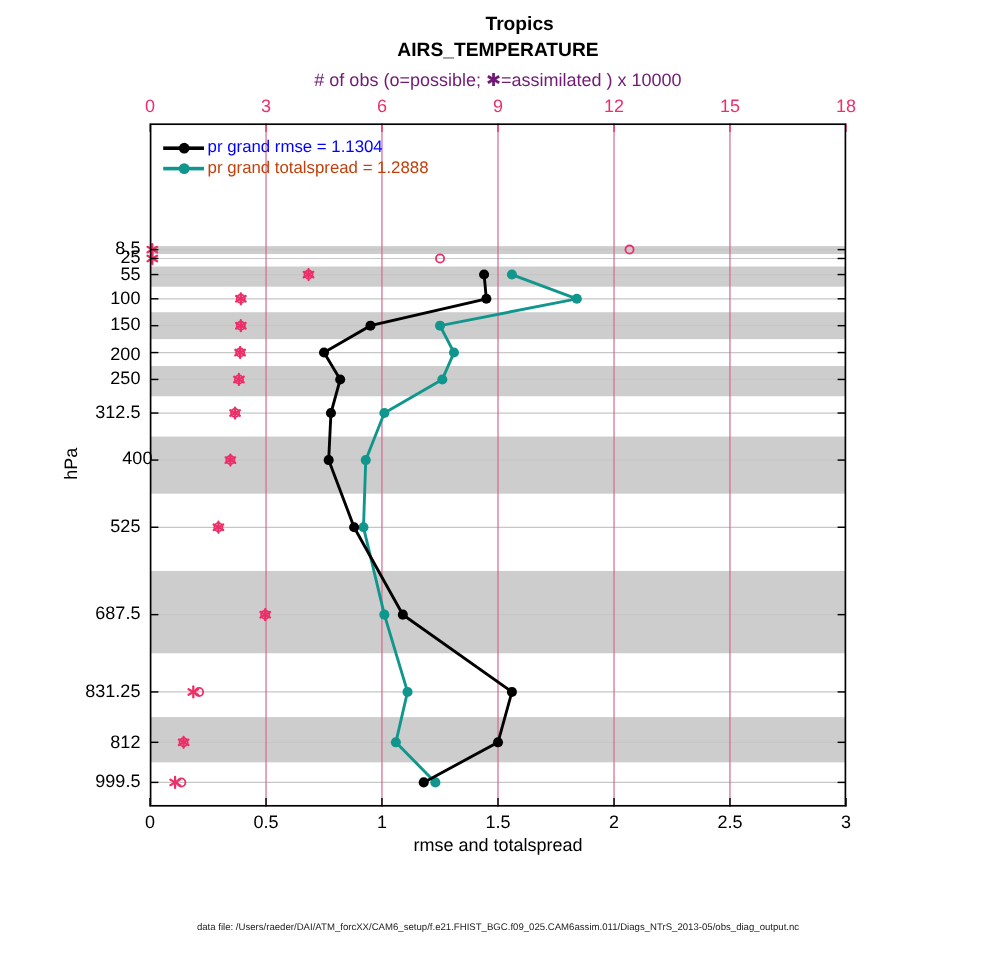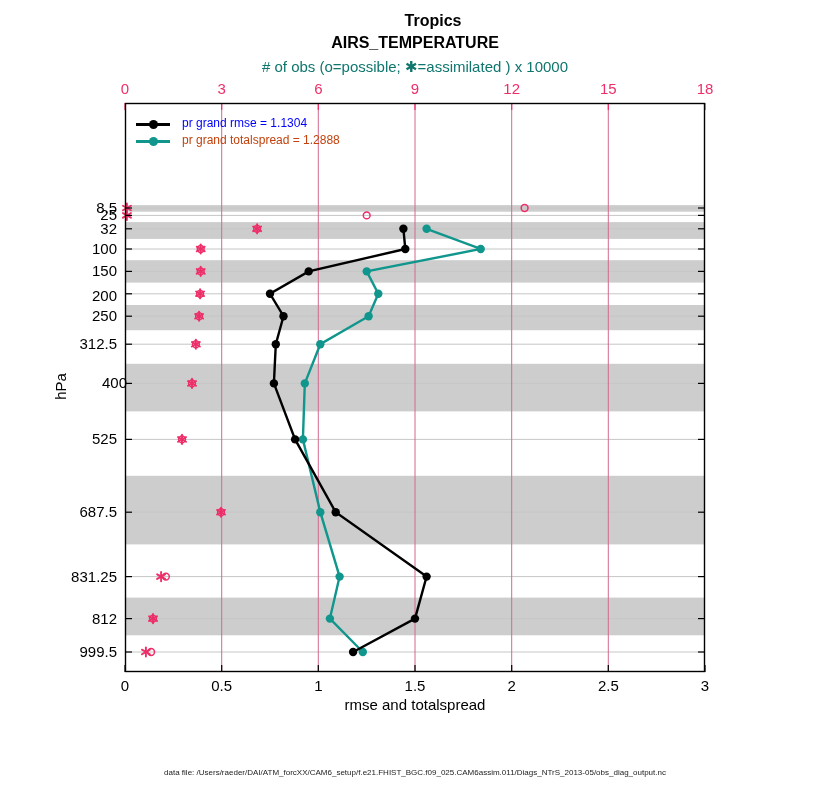--- a/index.html
+++ b/index.html
@@ -3,35 +3,35 @@
 <meta charset="utf-8">
 <style>
   html,body{margin:0;padding:0;background:#ffffff;}
   .fig{position:relative;width:830px;height:800px;background:#ffffff;
        font-family:"Liberation Sans","DejaVu Sans",sans-serif;overflow:hidden;}
   .title1,.title2{position:absolute;left:0;width:830px;text-align:center;
        font-weight:bold;font-size:16px;color:#000;}
   .title1{top:12px;padding-left:18px;}
   .title2{top:34px;}
   .obslabel{position:absolute;left:0;top:58px;width:830px;text-align:center;
-       font-size:15px;color:#0f766e;}
+       font-size:15px;color:#701a75;}
   #plot{position:absolute;left:125px;top:103px;width:580px;height:569px;}
   #plot svg{overflow:visible;display:block;}
   .ticklabel{position:absolute;font-size:15px;color:#000;}
   .ticklabel.top{color:#ed2e68;text-align:center;}
   .ticklabel.bottom{text-align:center;}
   .ticklabel.left{text-align:right;}
   .ylab{position:absolute;left:30px;top:378px;width:60px;text-align:center;
        font-size:15px;color:#000;transform:rotate(-90deg);transform-origin:center center;}
   .legend{position:absolute;left:136px;top:114px;}
   .lrow{height:17px;line-height:17px;white-space:nowrap;}
   .lsample{display:inline-block;position:relative;width:34px;height:17px;vertical-align:middle;}
   .lline{position:absolute;left:0;top:8px;width:34px;height:3px;}
   .ldot{position:absolute;left:13px;top:5px;width:9px;height:9px;border-radius:50%;}
-  .ltext{font-size:12px;color:#0000ff;margin-left:12px;vertical-align:middle;}
+  .ltext{font-size:14px;color:#0000ff;margin-left:3px;vertical-align:middle;}
   .xlab{position:absolute;left:0;top:696px;width:830px;text-align:center;font-size:15px;color:#000;}
   .daterange{position:absolute;left:0;top:717px;width:830px;text-align:center;font-size:15px;color:#000;}
   .footer{position:absolute;left:0;top:768px;width:830px;text-align:center;font-size:8px;color:#222;}
 </style>
 </head>
 <body>
 
 <div class="fig">
   <div class="title1">Tropics</div>
   <div class="title2">AIRS_TEMPERATURE</div>
@@ -246,21 +246,21 @@
       <div class="ticklabel top" style="left: 680px; top: 80px; width: 50px;">18</div>
       <div class="ticklabel bottom" style="left: 100px; top: 677px; width: 50px;">0</div>
       <div class="ticklabel bottom" style="left: 196.667px; top: 677px; width: 50px;">0.5</div>
       <div class="ticklabel bottom" style="left: 293.333px; top: 677px; width: 50px;">1</div>
       <div class="ticklabel bottom" style="left: 390px; top: 677px; width: 50px;">1.5</div>
       <div class="ticklabel bottom" style="left: 486.667px; top: 677px; width: 50px;">2</div>
       <div class="ticklabel bottom" style="left: 583.333px; top: 677px; width: 50px;">2.5</div>
       <div class="ticklabel bottom" style="left: 680px; top: 677px; width: 50px;">3</div>
       <div class="ticklabel left" style="left: 47px; top: 198.998px; width: 70px;">8.5</div>
       <div class="ticklabel left" style="left: 47px; top: 206.391px; width: 70px;">25</div>
-      <div class="ticklabel left" style="left: 47px; top: 219.832px; width: 70px;">32</div>
+      <div class="ticklabel left" style="left: 47px; top: 219.832px; width: 70px;">55</div>
       <div class="ticklabel left" style="left: 47px; top: 239.993px; width: 70px;">100</div>
       <div class="ticklabel left" style="left: 47px; top: 262.394px; width: 70px;">150</div>
       <div class="ticklabel left" style="left: 47px; top: 287px; width: 70px;">200</div>
       <div class="ticklabel left" style="left: 47px; top: 307.197px; width: 70px;">250</div>
       <div class="ticklabel left" style="left: 47px; top: 335.199px; width: 70px;">312.5</div>
       <div class="ticklabel left" style="left: 57px; top: 374.402px; width: 70px;">400</div>
       <div class="ticklabel left" style="left: 47px; top: 430.406px; width: 70px;">525</div>
       <div class="ticklabel left" style="left: 47px; top: 503.211px; width: 70px;">687.5</div>
       <div class="ticklabel left" style="left: 47px; top: 567.615px; width: 70px;">831.25</div>
       <div class="ticklabel left" style="left: 47px; top: 609.618px; width: 70px;">812</div>

